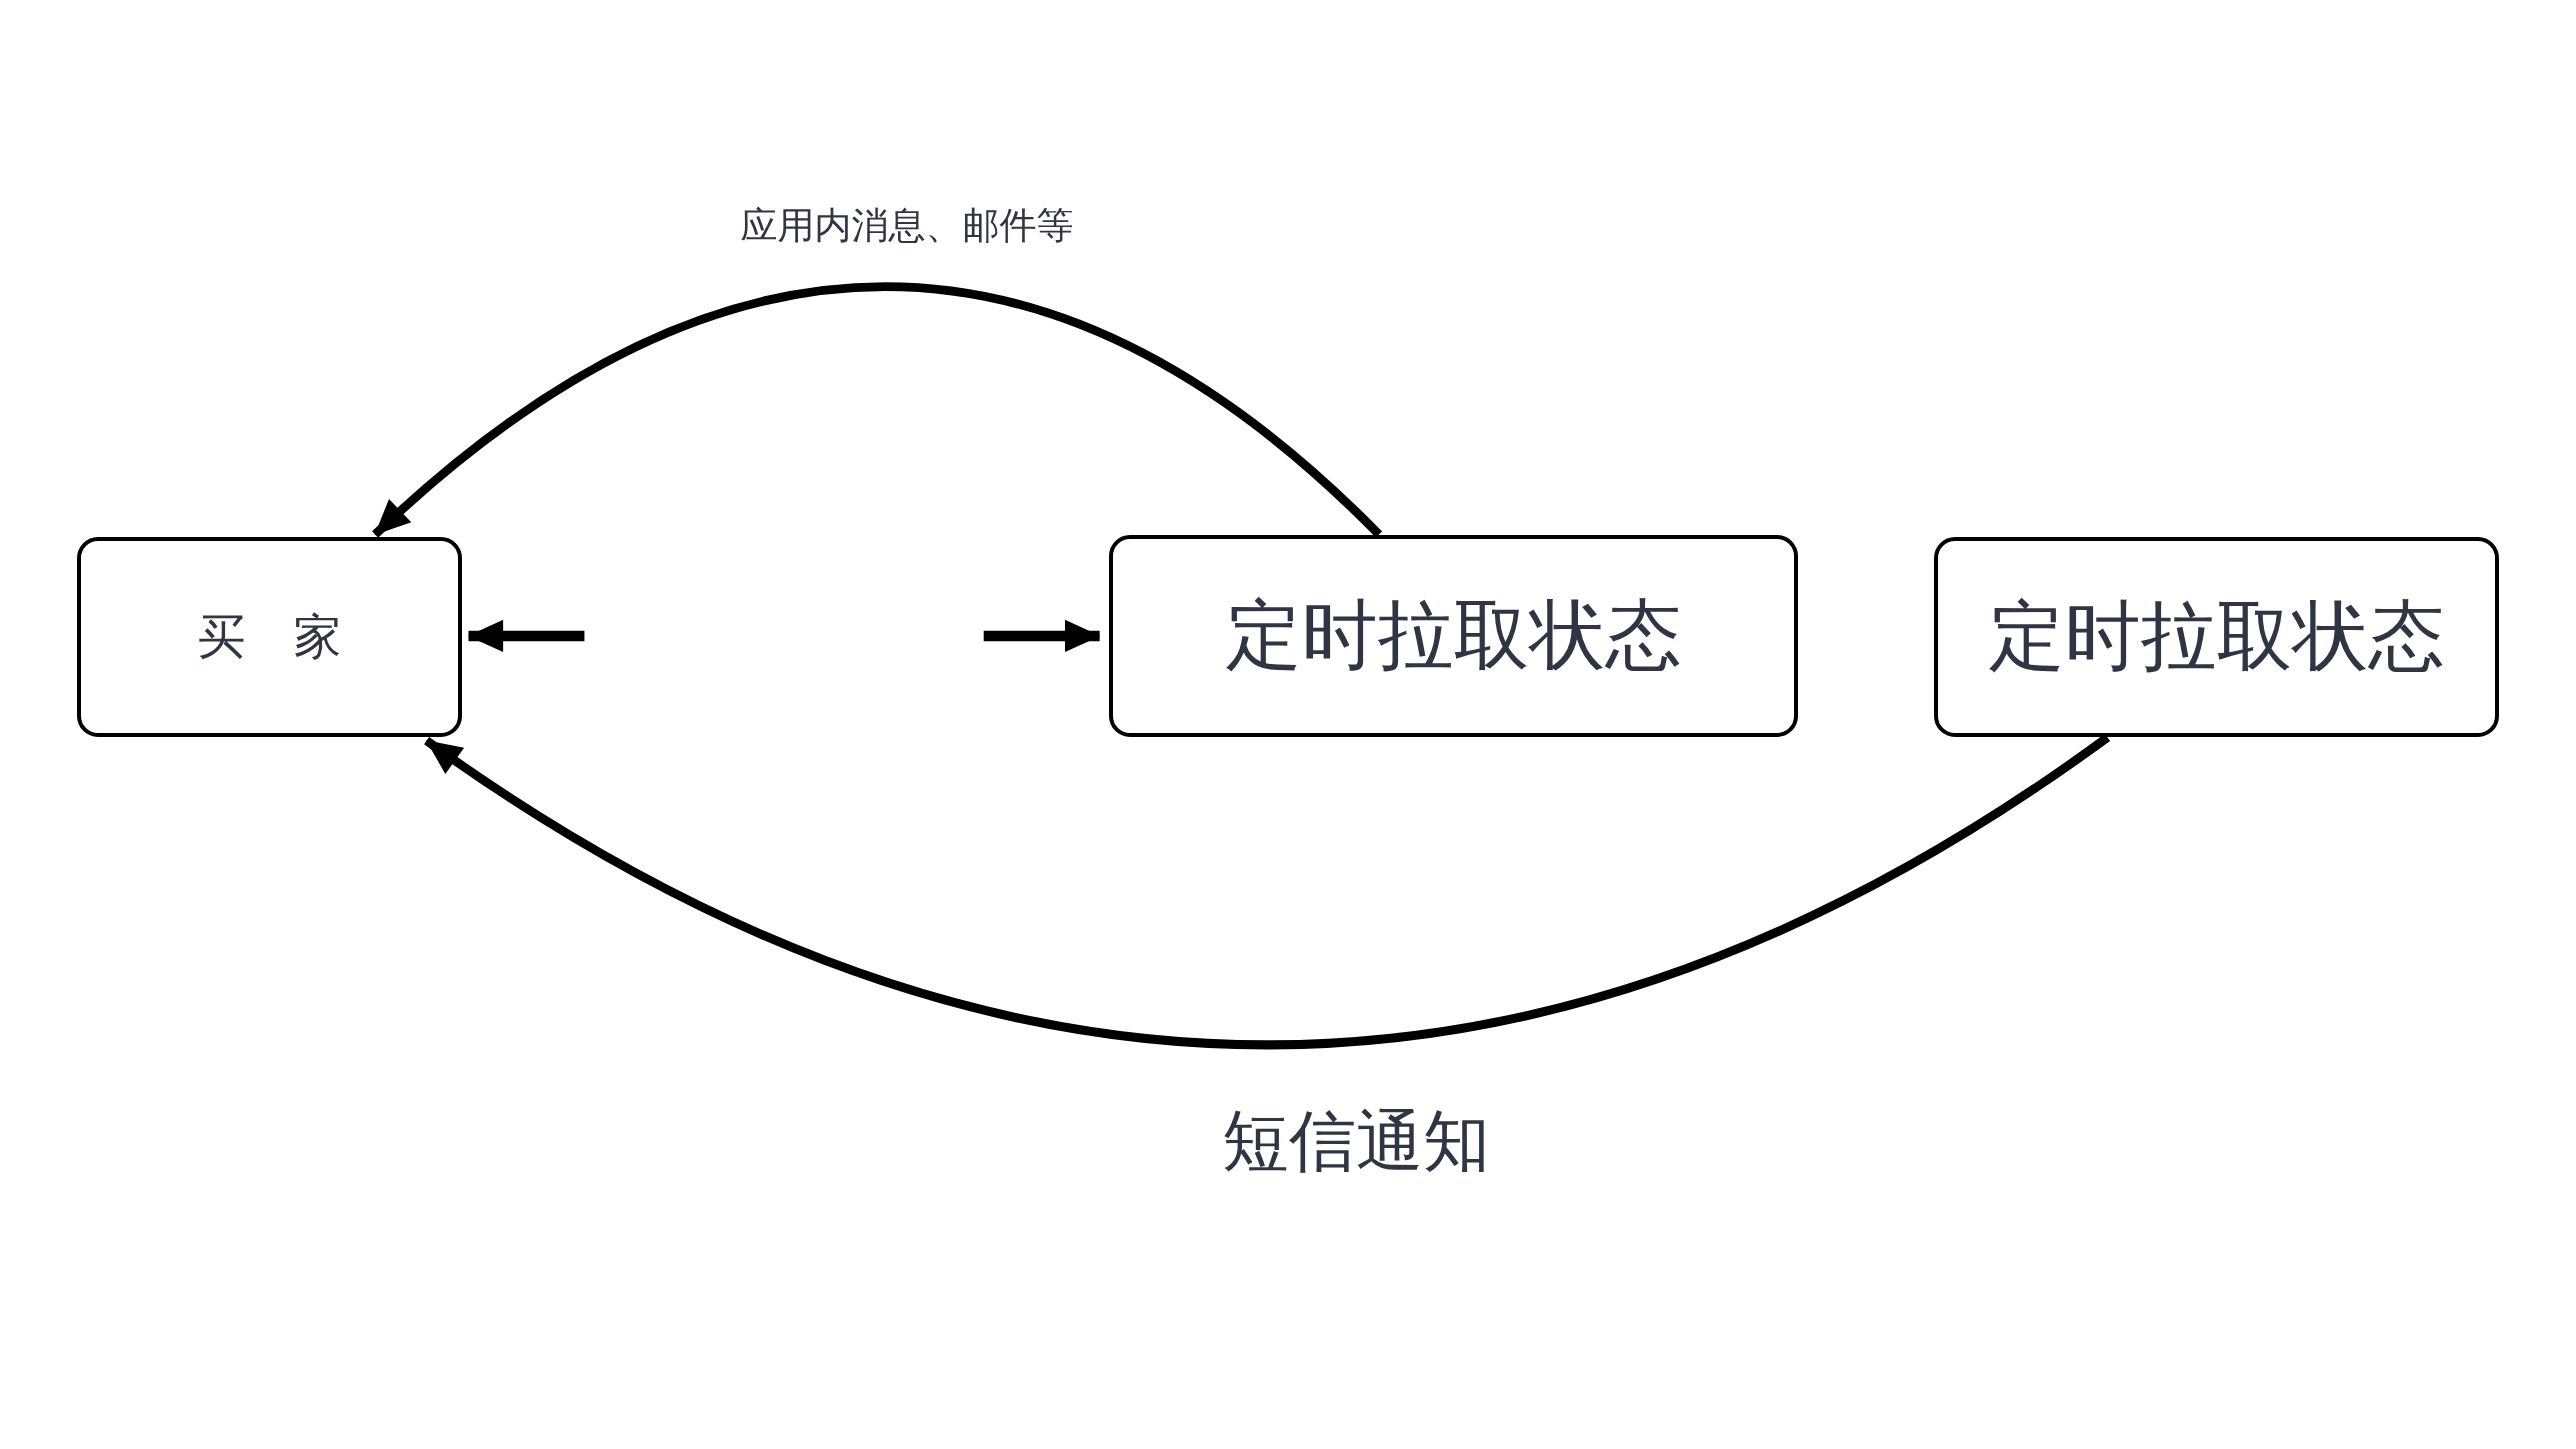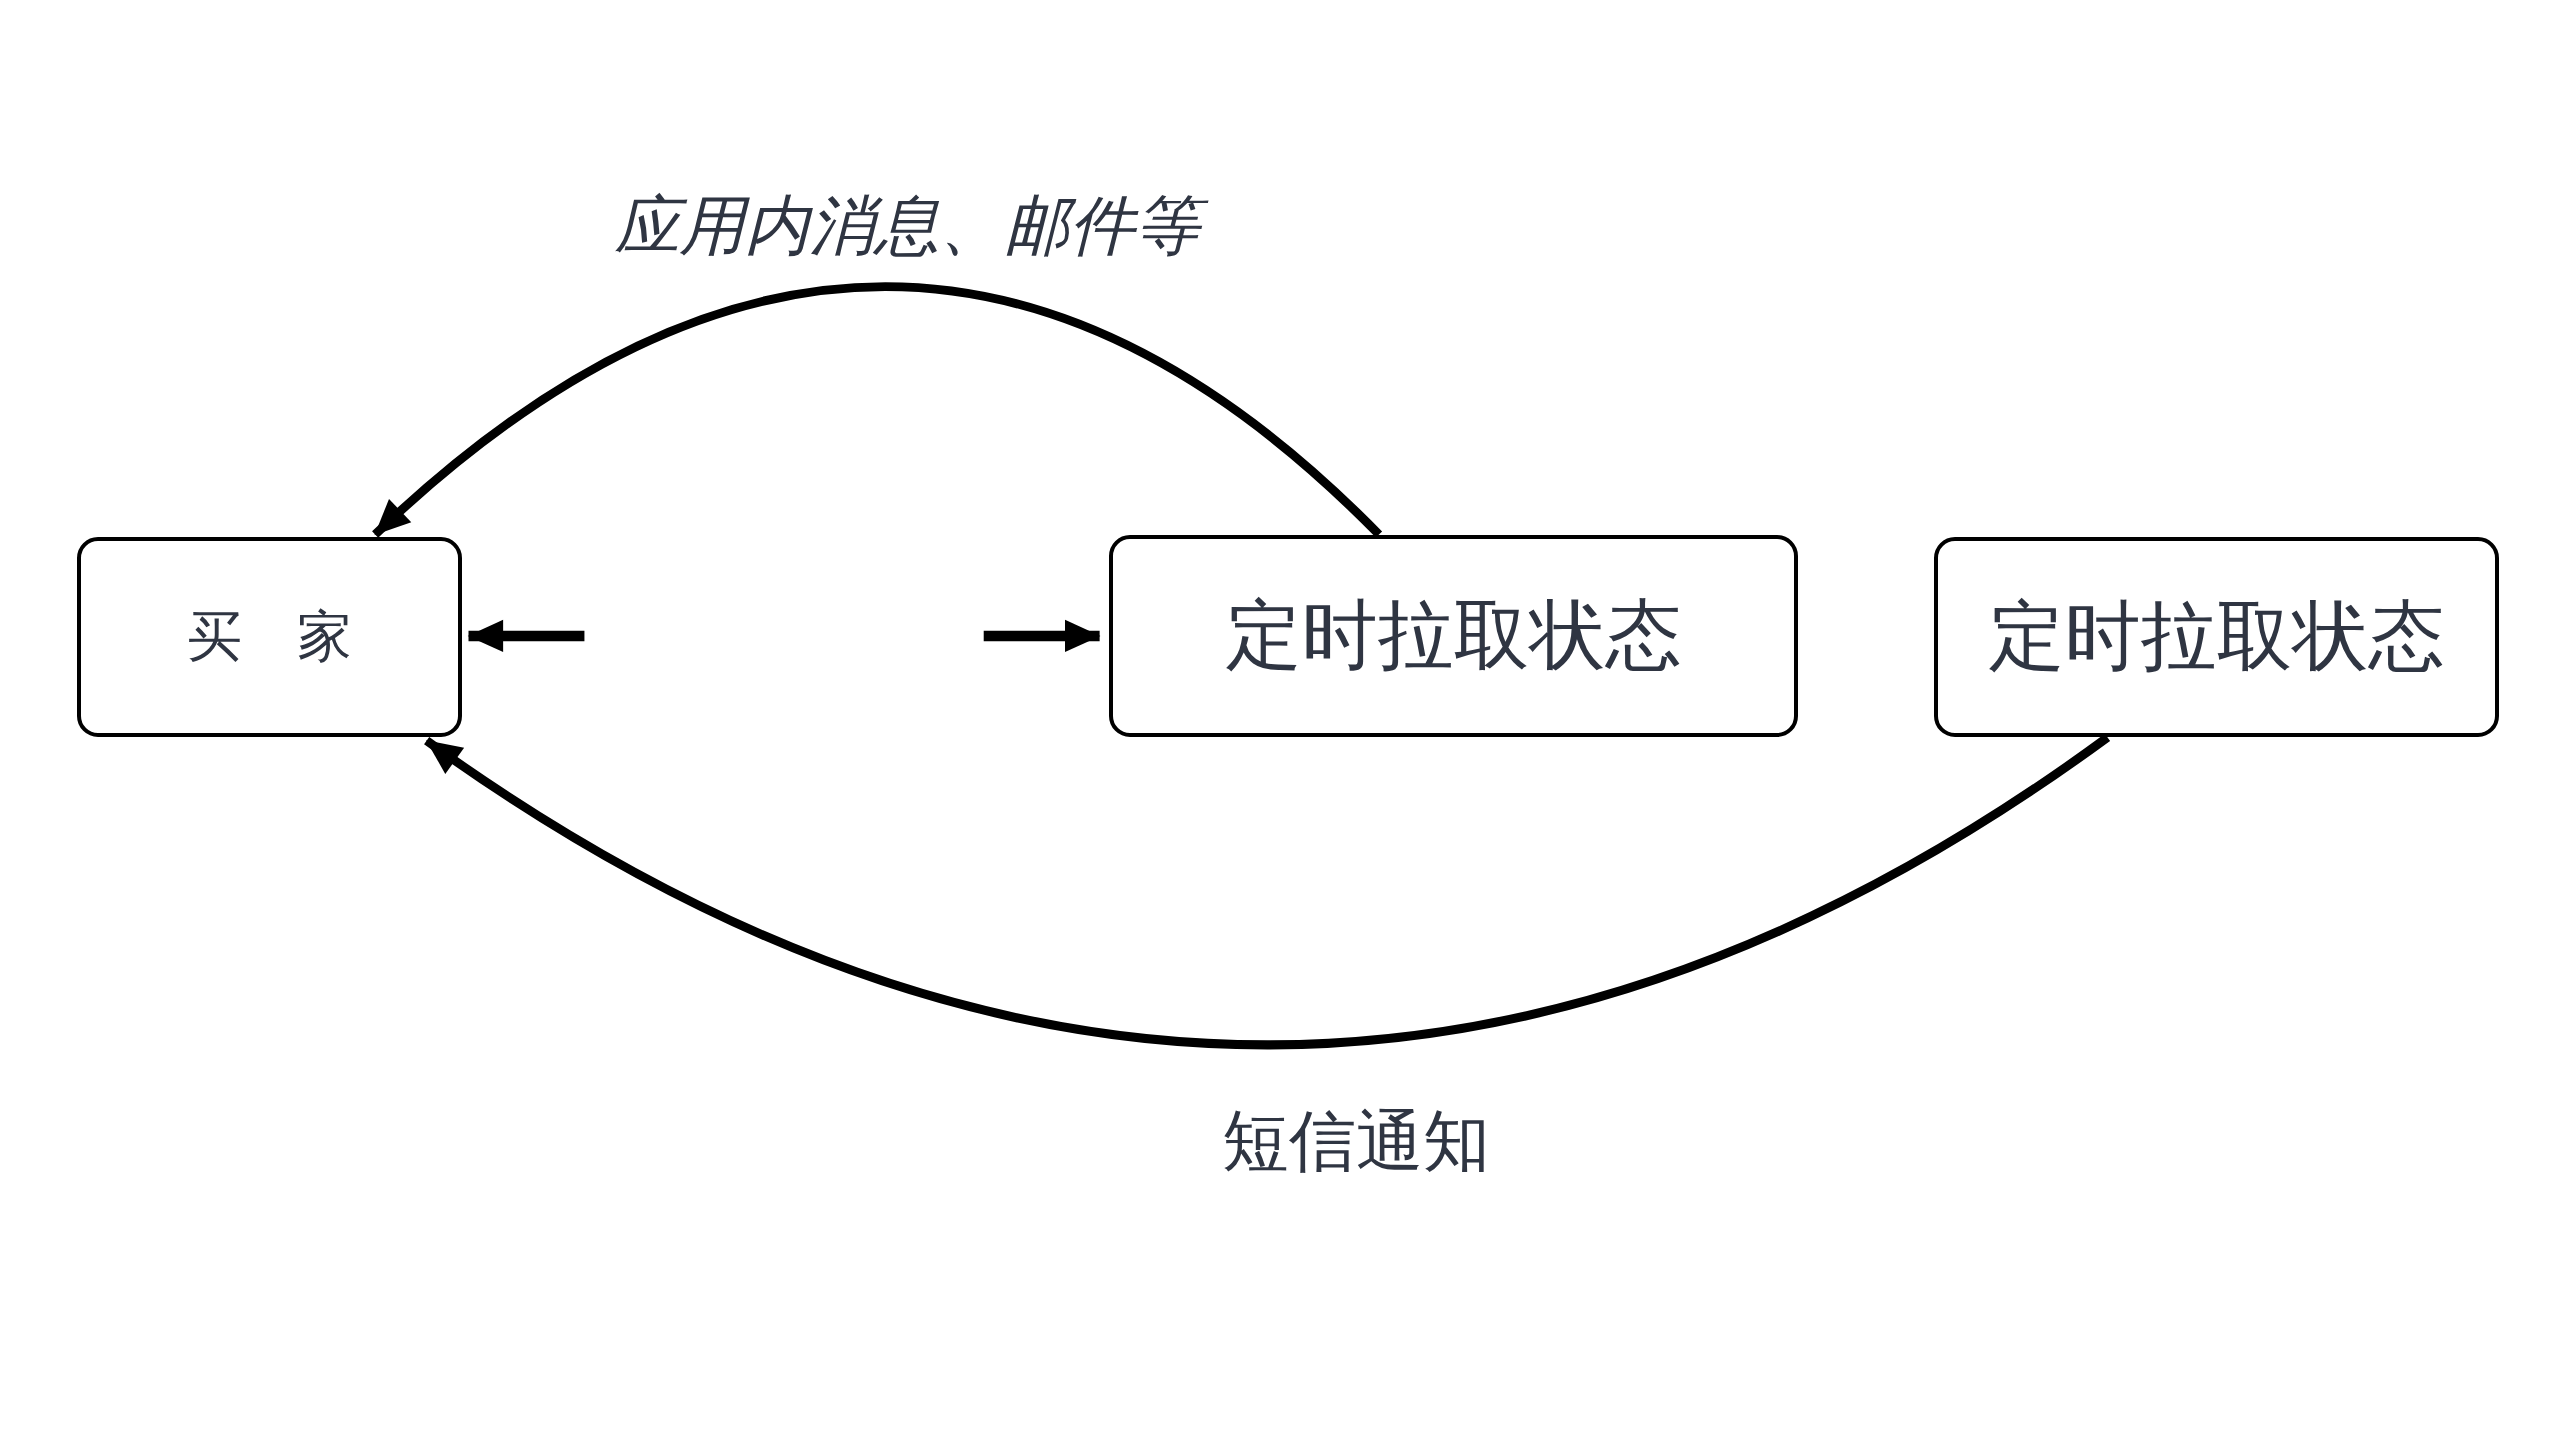--- a/index.html
+++ b/index.html
@@ -34,21 +34,21 @@
     justify-content: center;
     color: #2f3542;
     font-weight: 500;
     white-space: pre;
   }
   .node-buyer {
     left: 77px;
     top: 537px;
     width: 385px;
     height: 200px;
-    font-size: 55px;
+    font-size: 48px;
   }
   .node-payment {
     left: 1109px;
     top: 535px;
     width: 689px;
     height: 202px;
     font-size: 76px;
   }
   .node-bank {
     left: 1934px;
@@ -60,22 +60,21 @@
   .edge-label {
     position: absolute;
     transform: translate(-50%, -50%);
     color: #2f3542;
     font-weight: 500;
     white-space: pre;
   }
   .label-inapp {
     left: 907px;
     top: 226px;
-    font-size: 65px;
-    font-style: italic;
+    font-size: 37px;
   }
   .label-poll {
     left: 784px;
     top: 636px;
     font-size: 52px;
   }
   .label-sms {
     left: 1356px;
     top: 1141px;
     font-size: 67px;

